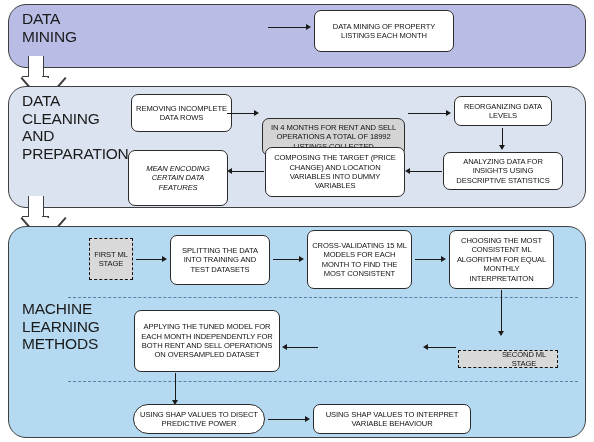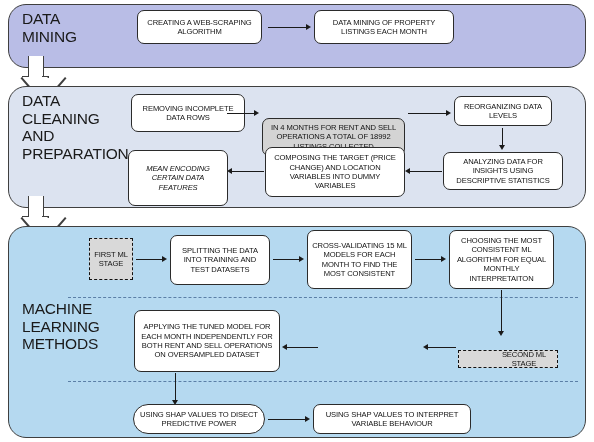--- a/index.html
+++ b/index.html
@@ -49,41 +49,40 @@
 </style>
 </head>
 <body>
 
 <div id="canvas">
 
   <div class="band" id="band-mining"></div>
   <div class="band-title" id="title-mining">DATA
 MINING</div>
 
-  <div class="node" style="left:137px;top:10px;width:125px;height:34px;">CREATING A WEB-SCRAPING ALGORITHM</div>
   <div class="conn h" style="left:268px;top:26.5px;width:38px;"></div>
   <div class="ahead right" style="left:306px;top:23.5px;"></div>
-  <div class="node" style="left:314px;top:10px;width:140px;height:34px;">DATA MINING OF PROPERTY LISTINGS EACH MONTH</div>
+  <div class="node" style="left:314px;top:10px;width:140px;height:42px;">DATA MINING OF PROPERTY LISTINGS EACH MONTH</div>
 
   <div class="blockarrow" style="left:22px;top:56px;width:26px;height:36px;">
     <div class="shaft"></div>
     <div class="cap-l"></div>
       <div class="cap-r"></div>
     <div class="head"></div>
     <div class="head-l"></div>
       <div class="head-r"></div>
   </div>
 
   <div class="band" id="band-clean"></div>
   <div class="band-title" id="title-clean">DATA
 CLEANING
 AND
 PREPARATION</div>
 
-  <div class="node" style="left:131px;top:94px;width:114px;height:38px;">REMOVING INCOMPLETE DATA ROWS</div>
+  <div class="node" style="left:131px;top:94px;width:101px;height:38px;">REMOVING INCOMPLETE DATA ROWS</div>
   <div class="conn h" style="left:227px;top:112.5px;width:27px;"></div>
   <div class="ahead right" style="left:254px;top:109.5px;"></div>
 
   <div class="node shaded" style="left:262px;top:94px;width:143px;height:38px;margin-top:24px;">IN 4 MONTHS FOR RENT AND SELL OPERATIONS  A TOTAL OF 18992 LISTINGS COLLECTED</div>
   <div class="conn h" style="left:408px;top:112.5px;width:38px;"></div>
   <div class="ahead right" style="left:446px;top:109.5px;"></div>
 
   <div class="node" style="left:454px;top:96px;width:98px;height:30px;">REORGANIZING DATA LEVELS</div>
   <div class="conn v" style="left:502px;top:128px;width:1.4px;height:18px;"></div>
   <div class="ahead down" style="left:499px;top:145px;"></div>

